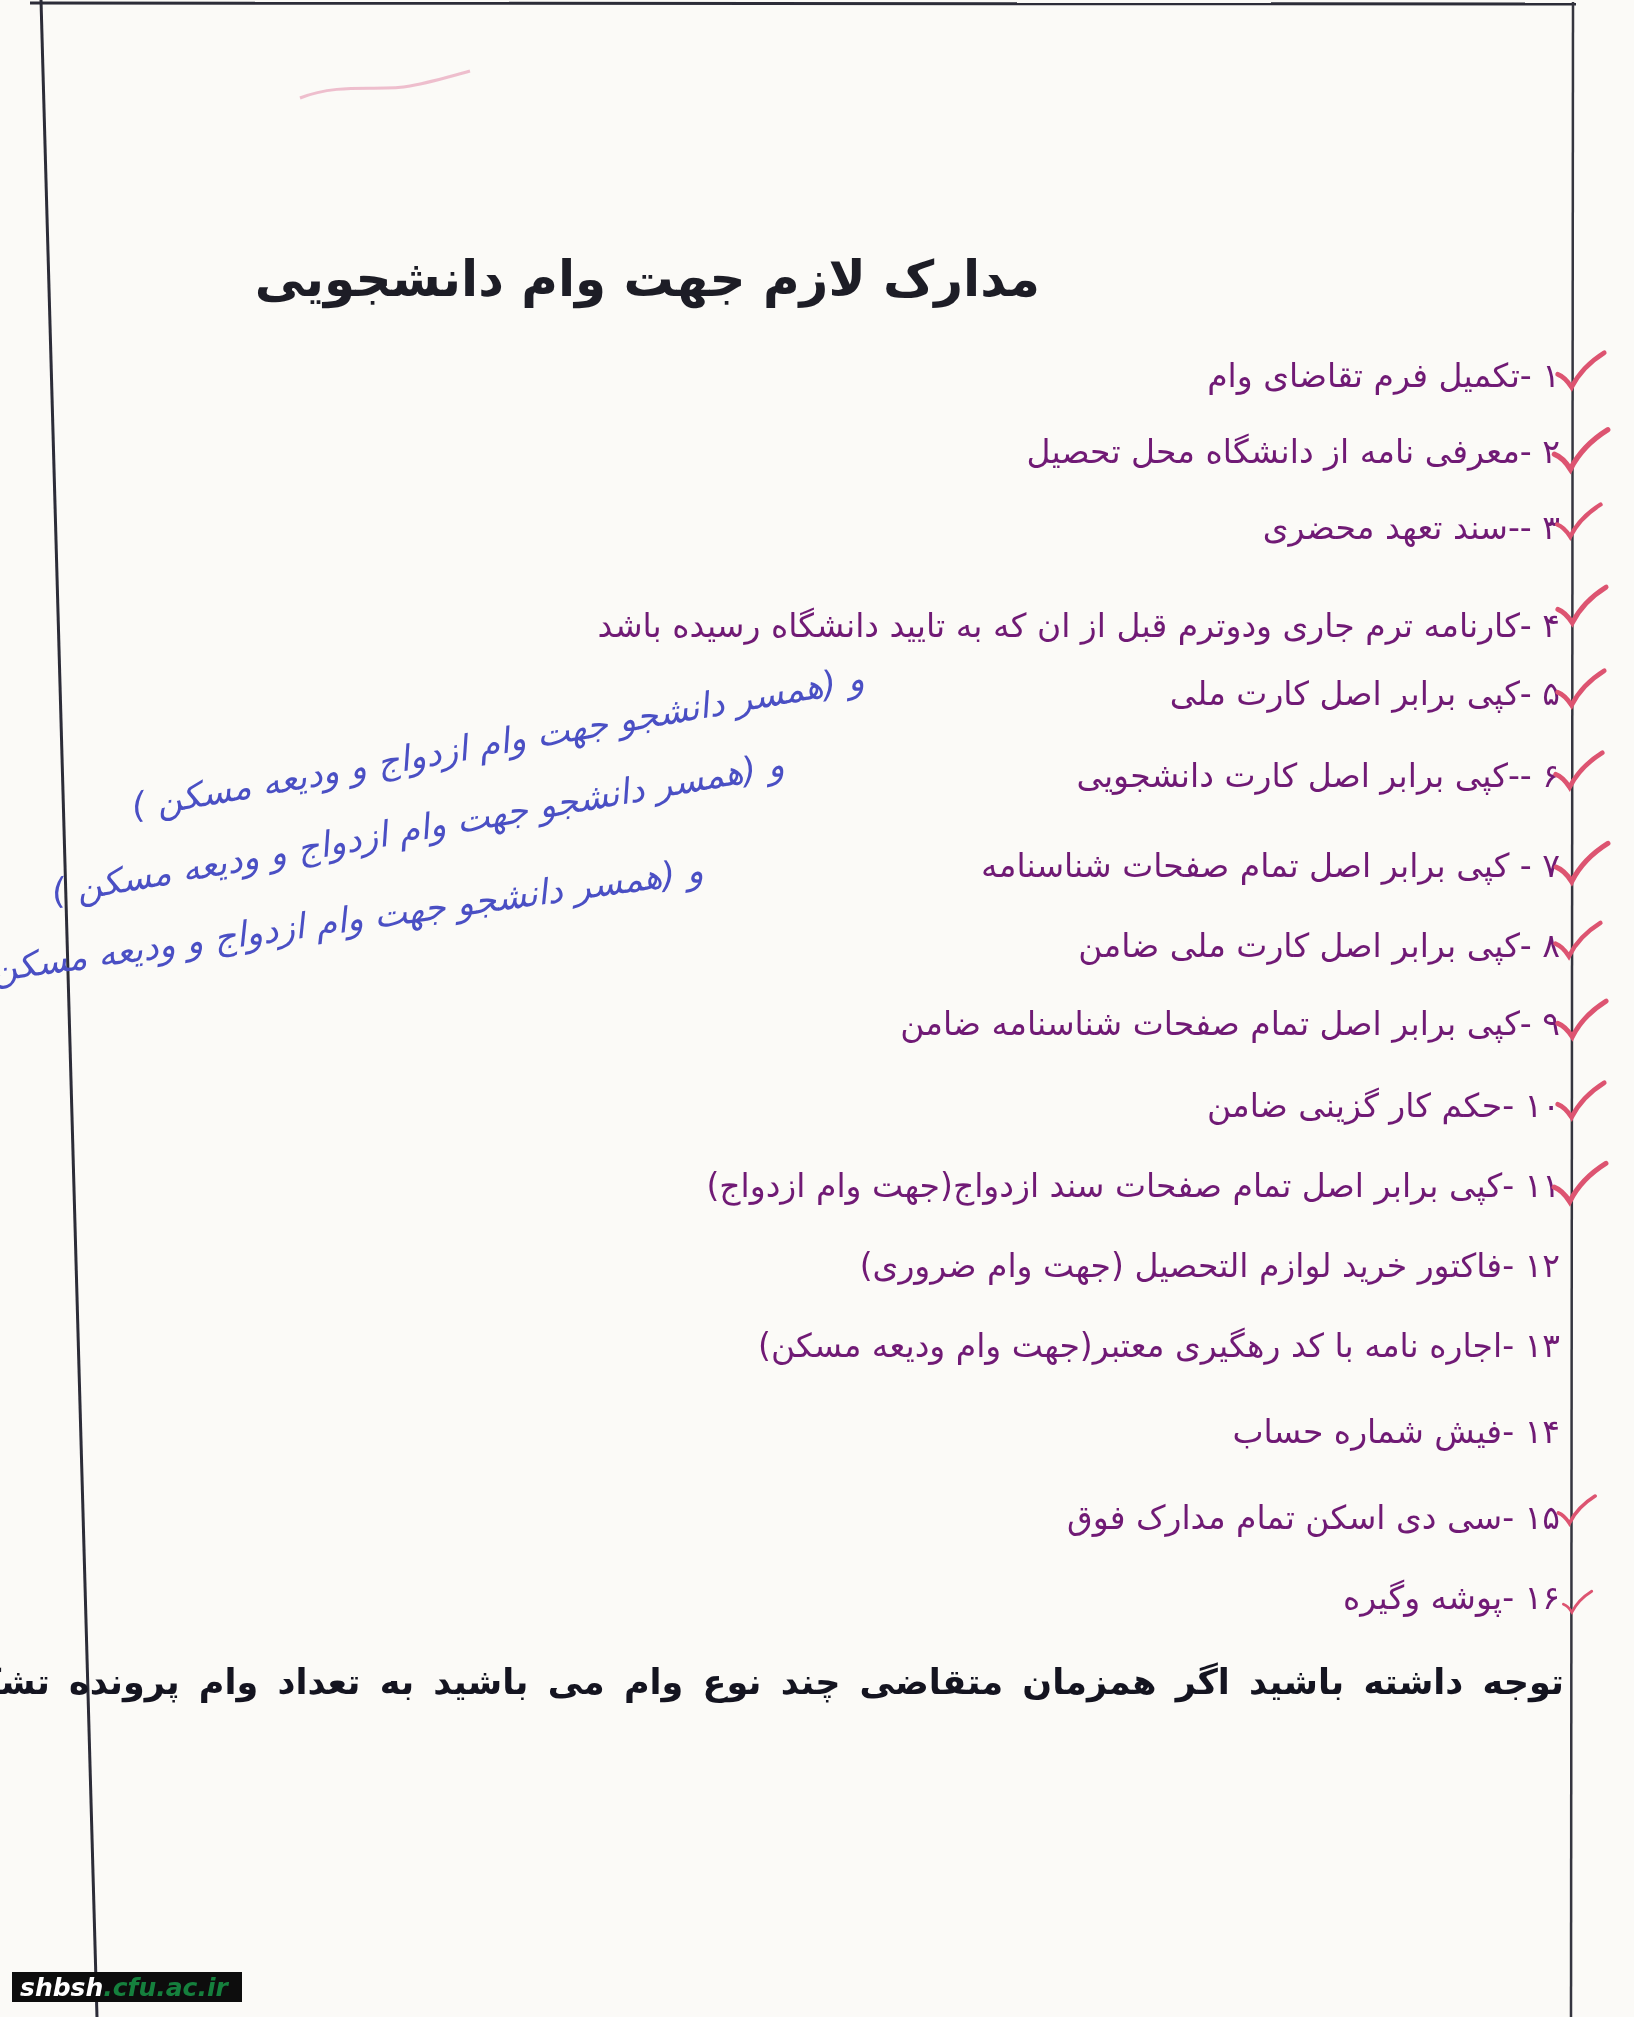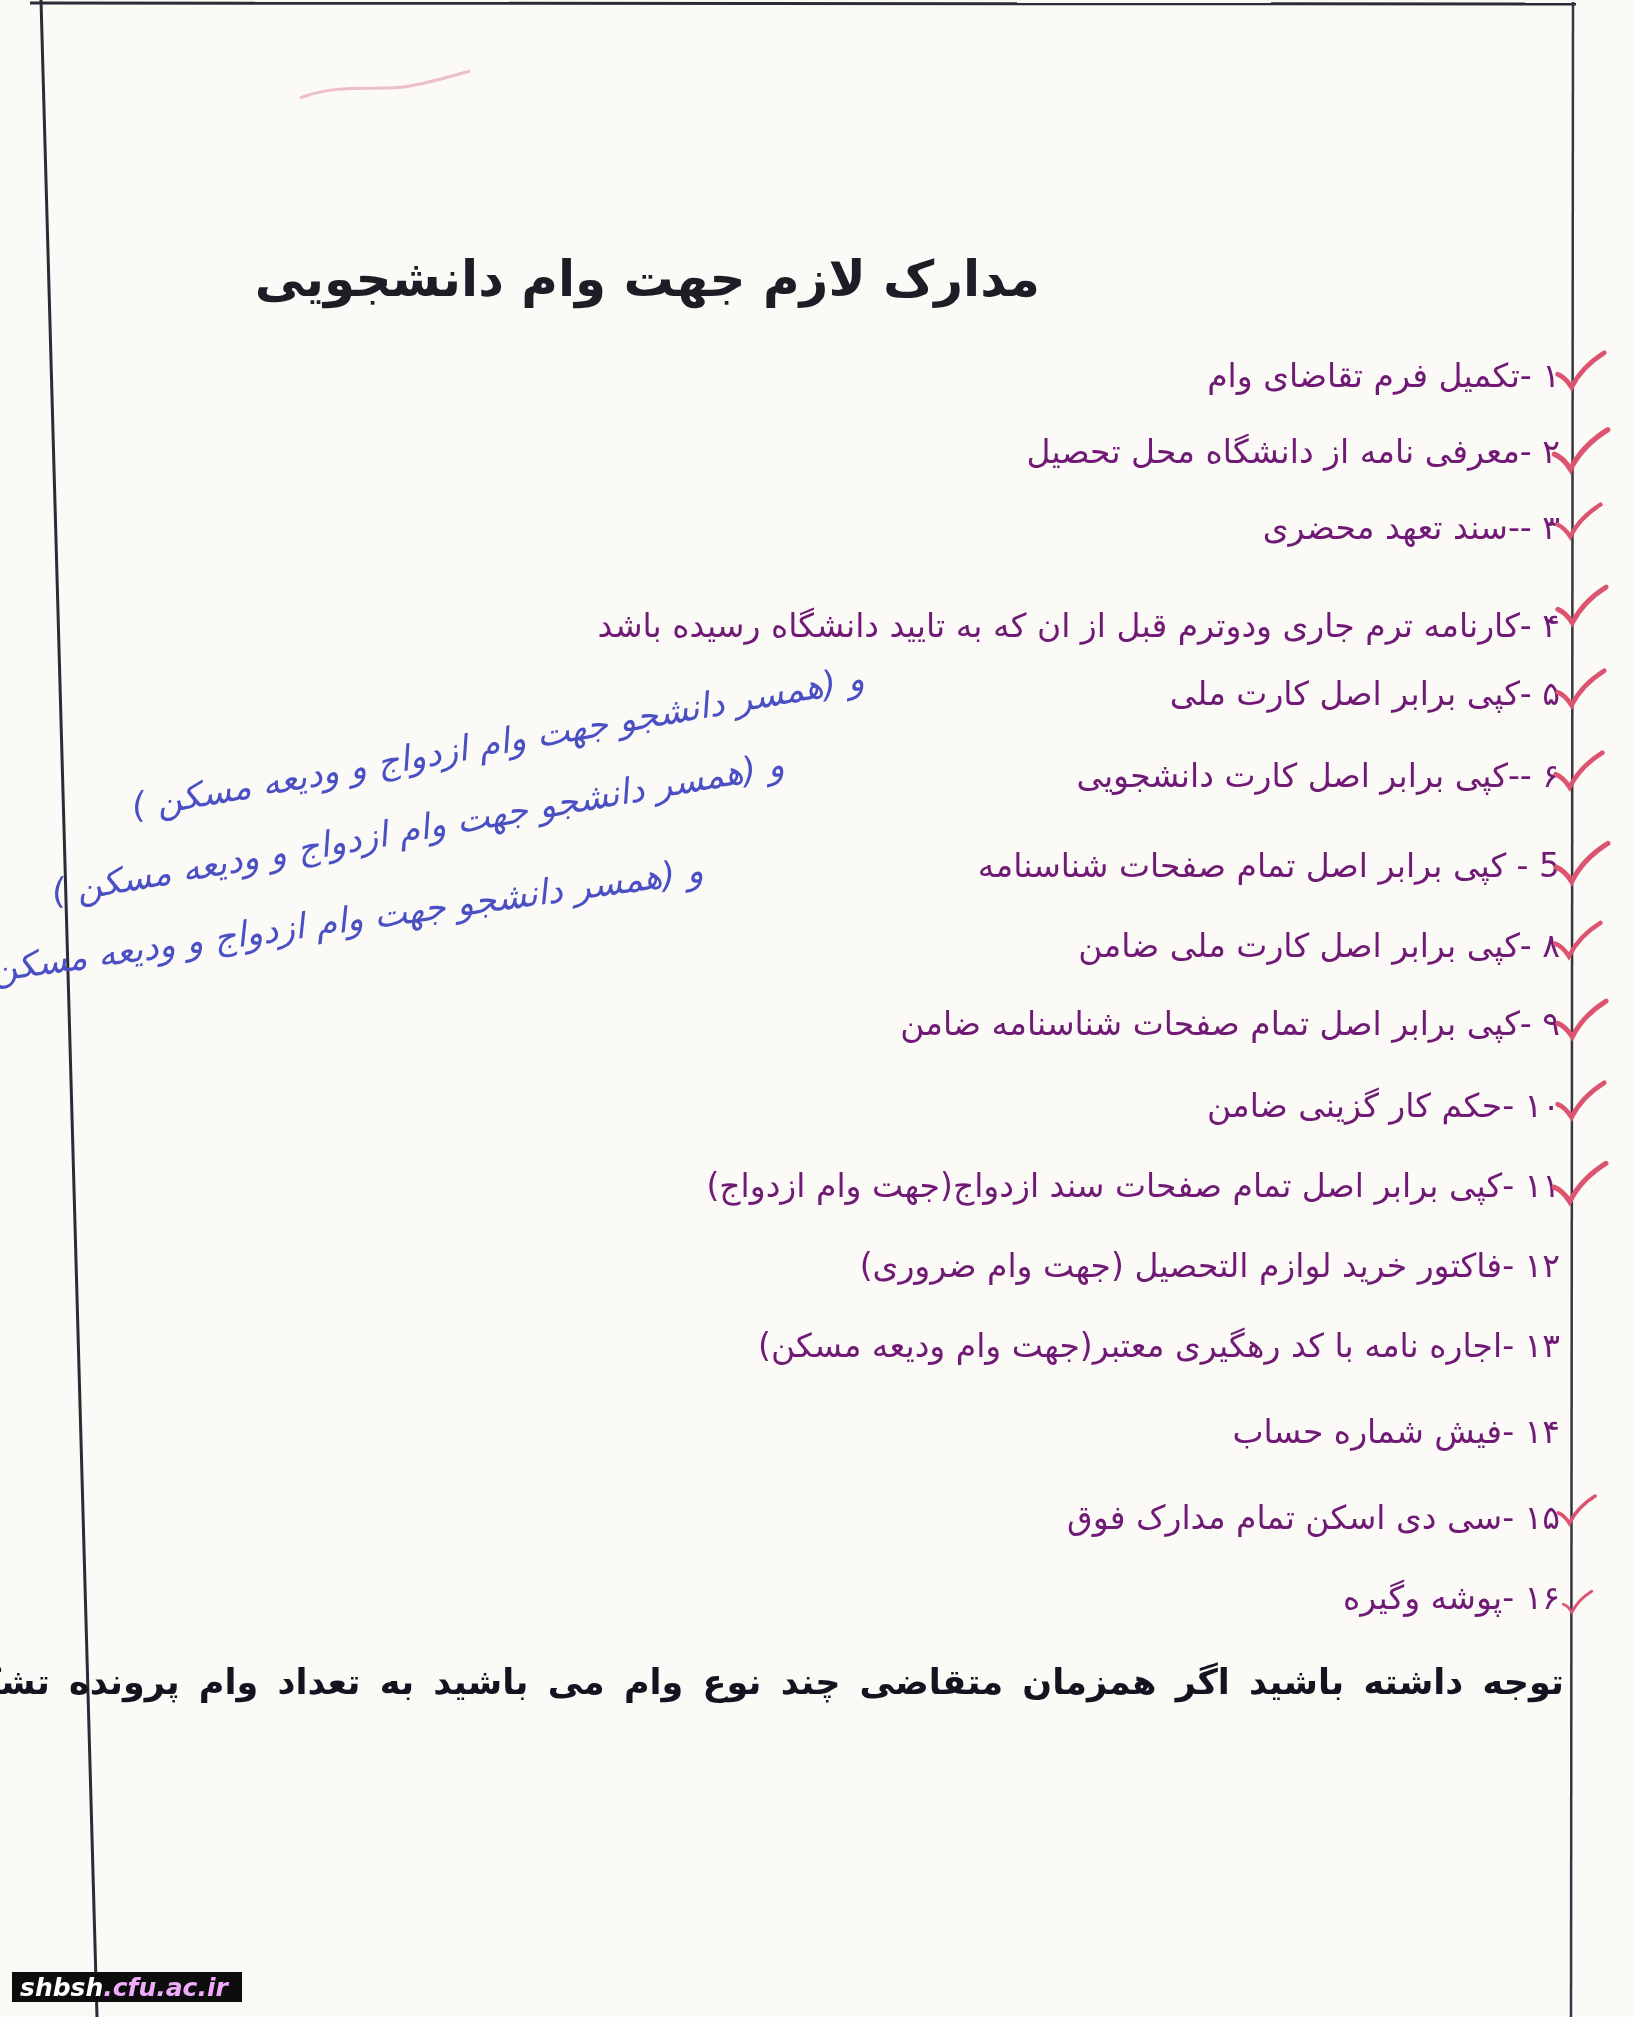--- a/index.html
+++ b/index.html
@@ -58,21 +58,21 @@
   .overlay-svg { position:absolute; left:0; top:0; width:1634px; height:2017px; pointer-events:none; }
   .watermark {
     position:absolute; left:12px; top:1972px; height:30px;
     background:#0d0d0d;
     display:flex; align-items:center;
     direction:ltr;
     padding:0 14px 0 8px;
     font-size:25px; font-weight:bold; font-style:italic;
   }
   .watermark .wm-prefix { color:#ffffff; }
-  .watermark .wm-suffix { color:#f0abfc; }
+  .watermark .wm-suffix { color:#15803d; }
 </style>
 </head>
 <body>
 
 <div class="page">
 
   <svg class="overlay-svg" viewBox="0 0 1634 2017">
     <line x1="30" y1="3" x2="1576" y2="4" stroke="#2c2c38" stroke-width="3"></line>
     <line x1="1573" y1="2" x2="1571" y2="2017" stroke="#35353f" stroke-width="2.5"></line>
     <line x1="41" y1="0" x2="97" y2="2017" stroke="#2c2c38" stroke-width="3"></line>
@@ -80,21 +80,21 @@
   </svg>
 
   <div class="title">مدارک لازم جهت وام دانشجویی</div>
 
   <div class="item i1">۱ -تکمیل فرم تقاضای وام</div>
   <div class="item i2">۲ -معرفی نامه از دانشگاه محل تحصیل</div>
   <div class="item i3">۳ --سند تعهد محضری</div>
   <div class="item i4">۴ -کارنامه ترم جاری ودوترم قبل از ان که به تایید دانشگاه رسیده باشد</div>
   <div class="item i5">۵ -کپی برابر اصل کارت ملی</div>
   <div class="item i6">۶ --کپی برابر اصل کارت دانشجویی</div>
-  <div class="item i7">5 - کپی برابر اصل تمام صفحات شناسنامه</div>
+  <div class="item i7">۷ - کپی برابر اصل تمام صفحات شناسنامه</div>
   <div class="item i8">۸ -کپی برابر اصل کارت ملی ضامن</div>
   <div class="item i9">۹ -کپی برابر اصل تمام صفحات شناسنامه ضامن</div>
   <div class="item i10">۱۰ -حکم کار گزینی ضامن</div>
   <div class="item i11">۱۱ -کپی برابر اصل تمام صفحات سند ازدواج(جهت وام ازدواج)</div>
   <div class="item i12">۱۲ -فاکتور خرید لوازم التحصیل (جهت وام ضروری)</div>
   <div class="item i13">۱۳ -اجاره نامه با کد رهگیری معتبر(جهت وام ودیعه مسکن)</div>
   <div class="item i14">۱۴ -فیش شماره حساب</div>
   <div class="item i15">۱۵ -سی دی اسکن تمام مدارک فوق</div>
   <div class="item i16">۱۶ -پوشه وگیره</div>
 

